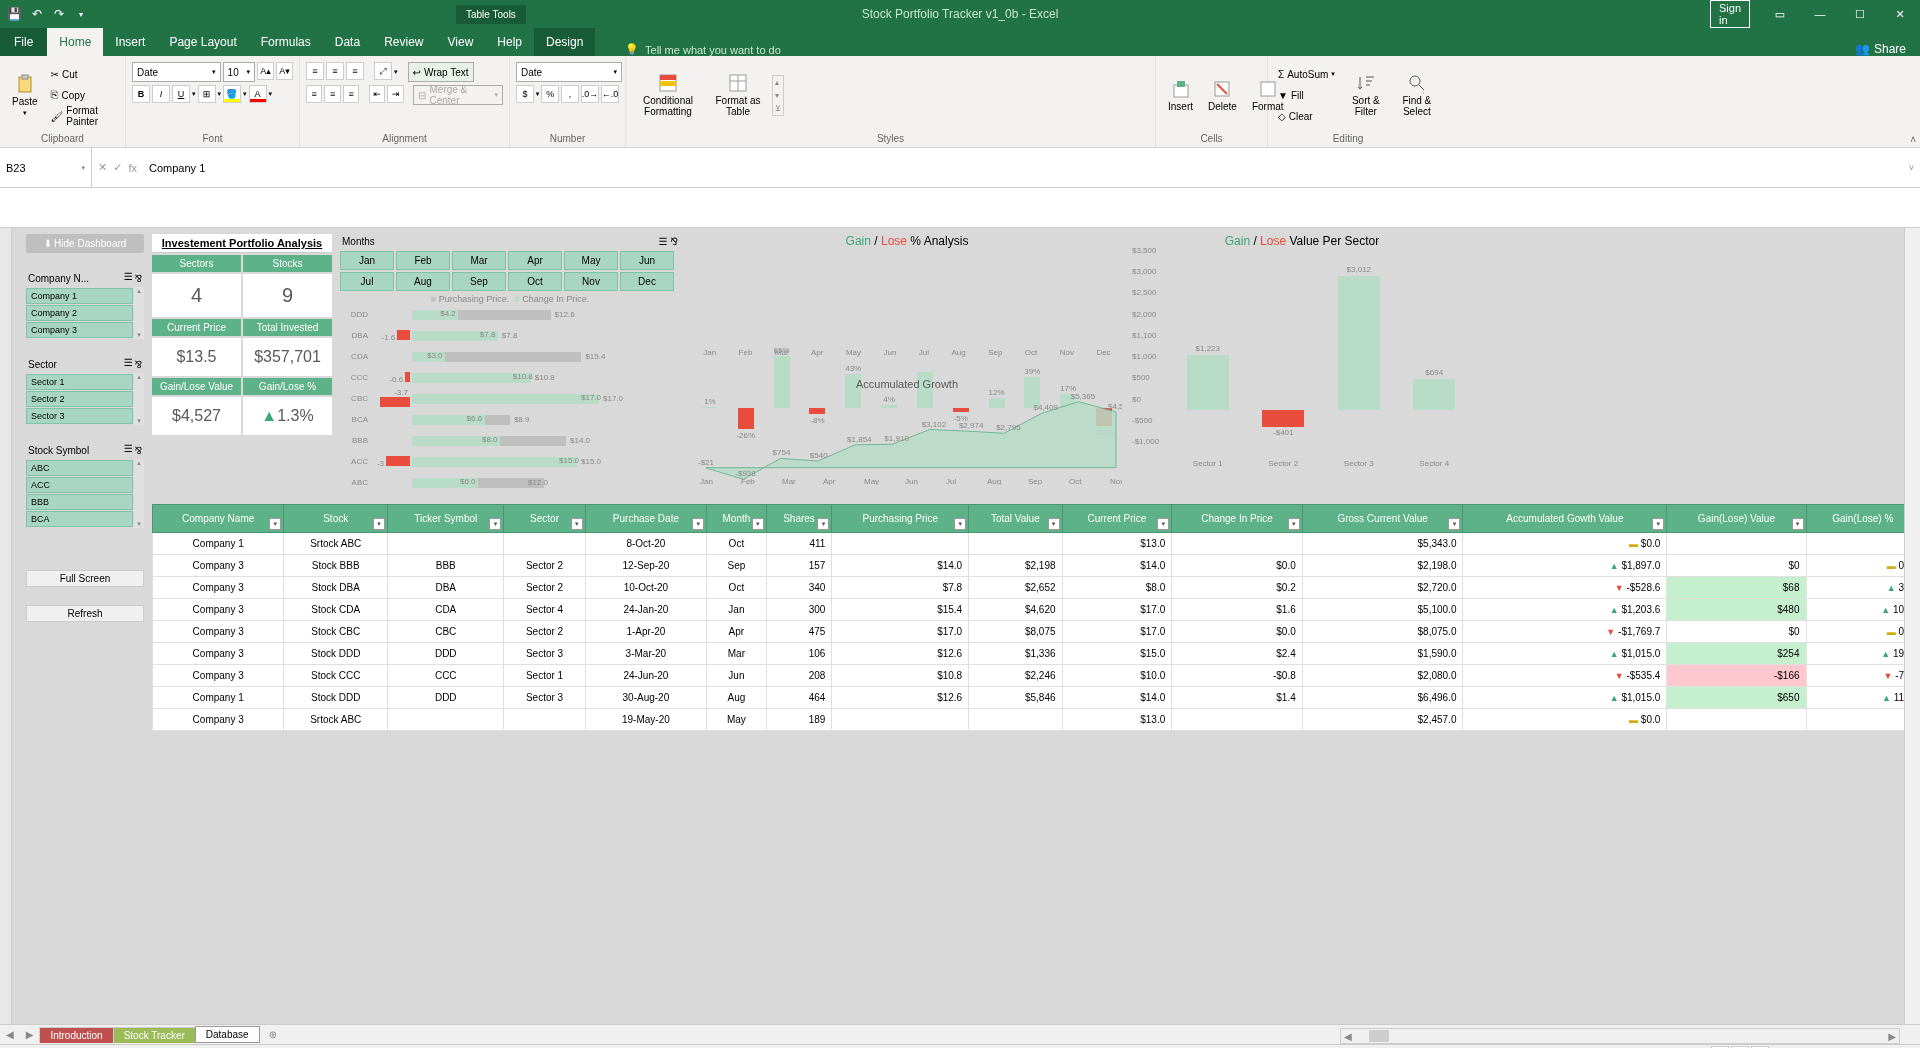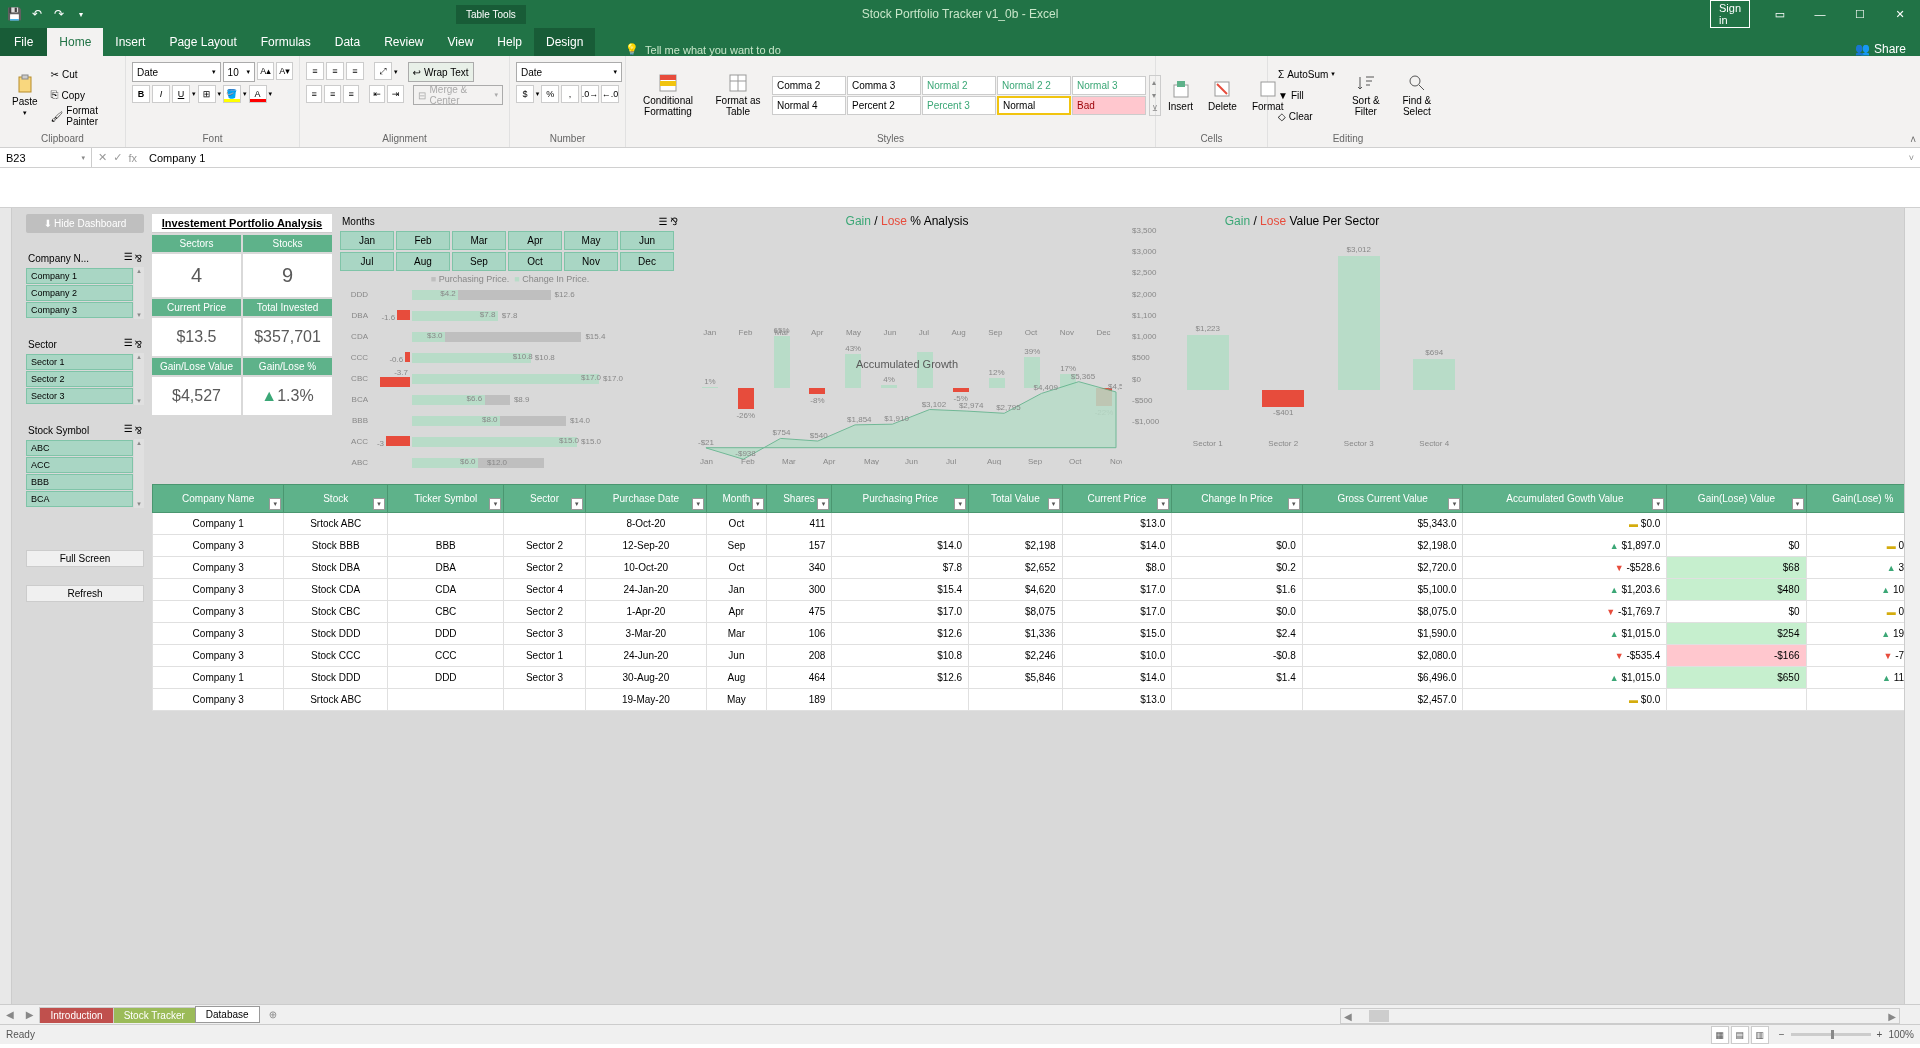--- a/index.html
+++ b/index.html
@@ -22,21 +22,21 @@
 .rgroup{border-right:1px solid #e1e1e1;padding:2px 6px;display:flex;flex-direction:column;height:100%}
 .rgroup .body{flex:1;display:flex;align-items:center;gap:3px}
 .rgroup .lbl{text-align:center;font-size:10px;color:#666;padding:1px 0}
 .bigbtn{display:flex;flex-direction:column;align-items:center;justify-content:center;padding:2px 6px;gap:2px;font-size:10px}
 .bigbtn .ico{width:20px;height:20px}
 .smallbtn{padding:1px 4px;font-size:10px;display:flex;align-items:center;gap:3px;height:20px}
 .formbox{border:1px solid #ababab;background:#fff;padding:1px 4px;font-size:10px;height:20px;display:flex;align-items:center}
 .icosq{width:18px;height:18px;border:1px solid #ccc;background:#fff;display:inline-flex;align-items:center;justify-content:center;font-size:9px}
 .stylecell{border:1px solid #ccc;min-width:74px;height:19px;font-size:10px;padding:0 4px;display:flex;align-items:center;background:#fff}
 .collapse-rib{position:absolute;right:4px;bottom:2px;font-size:10px;color:#666}
-.namebox-row{height:20px;border-bottom:1px solid #d0d0d0;display:flex;align-items:center;background:#fff}
+.namebox-row{height:40px;border-bottom:1px solid #d0d0d0;display:flex;align-items:center;background:#fff}
 .namebox{width:92px;border-right:1px solid #ccc;padding:0 6px;height:100%;display:flex;align-items:center;font-size:11px}
 .fx-btns{display:flex;align-items:center;gap:6px;padding:0 6px;color:#999;font-size:11px}
 .formula-input{flex:1;padding:0 6px;font-size:11px}
 .formula-expand{height:40px;border-bottom:1px solid #d0d0d0;background:#fff}
 .workspace{height:calc(1048px - 28px - 28px - 92px - 24px - 40px - 20px - 20px);display:flex;background:#e8e8e8;position:relative}
 .leftgutter{width:12px;background:#e8e8e8;border-right:1px solid #ccc}
 .dashboard{flex:1;background:#d9d9d9;overflow:hidden;position:relative}
 .slicerpanel{position:absolute;left:14px;top:6px;width:118px}
 .hidedash{background:#bfbfbf;color:#fff;font-size:10px;padding:4px;text-align:center;border-radius:2px;display:flex;align-items:center;gap:2px;justify-content:center}
 .slicer{margin-top:16px}
@@ -268,36 +268,20 @@
           <span style="text-align:center;width:60px">Conditional Formatting</span>
         </div>
       <div class="bigbtn">
           <svg class="ico" viewBox="0 0 20 20">
             <rect x="2" y="2" width="16" height="16" fill="#fff" stroke="#999"></rect>
             <line x1="2" y1="8" x2="18" y2="8" stroke="#999"></line>
             <line x1="10" y1="2" x2="10" y2="18" stroke="#999"></line>
           </svg>
           <span style="text-align:center;width:50px">Format as Table</span>
         </div>
-      <div style="display:flex;flex-direction:column;gap:1px">
-        <div style="display:flex;gap:1px">
-          <div class="stylecell">Comma 2</div>
-          <div class="stylecell">Comma 3</div>
-          <div class="stylecell" style="color:#3ba776">Normal 2</div>
-          <div class="stylecell" style="color:#3ba776">Normal 2 2</div>
-          <div class="stylecell" style="color:#3ba776">Normal 3</div>
-        </div>
-        <div style="display:flex;gap:1px">
-          <div class="stylecell">Normal 4</div>
-          <div class="stylecell">Percent 2</div>
-          <div class="stylecell" style="color:#3ba776">Percent 3</div>
-          <div class="stylecell" style="border:2px solid #f1c40f">Normal</div>
-          <div class="stylecell" style="background:#ffc7ce;color:#9c0006">Bad</div>
-        </div>
-      </div>
       <div style="display:flex;flex-direction:column;font-size:8px;color:#888;border:1px solid #ccc">
           <span style="padding:2px">▴</span>
           <span style="padding:2px">▾</span>
           <span style="padding:2px">⊻</span>
         </div>
     </div>
     <div class="lbl">Styles</div>
   </div>
   <div class="rgroup" style="width:112px">
     <div class="body">
@@ -582,21 +566,21 @@
               <span class="val" style="margin-left:169px;position:absolute">$15.0</span>
             </span>
           </div>
           <div class="barrow">
             <span class="lab">ABC</span>
             <span class="neg"></span>
             <span class="bars">
               <span class="graybar" style="width:132px"></span>
               <span class="posbar" style="width:66px;position:absolute;left:0"></span>
               <span class="val" style="position:absolute;left:46px;top:-1px">$6.0</span>
-              <span class="val" style="margin-left:75px;position:absolute">$12.0</span>
+              <span class="val" style="margin-left:116px;position:absolute">$12.0</span>
             </span>
           </div>
         </div>
     </div>
 
     <div class="gainlose-chart">
       <div class="title"><span class="g">Gain</span> / <span class="l">Lose</span> % Analysis</div>
       <div class="glbars" id="glbars">
           <div class="glbar">
             <span class="v" style="top:51.2px">1%</span>

